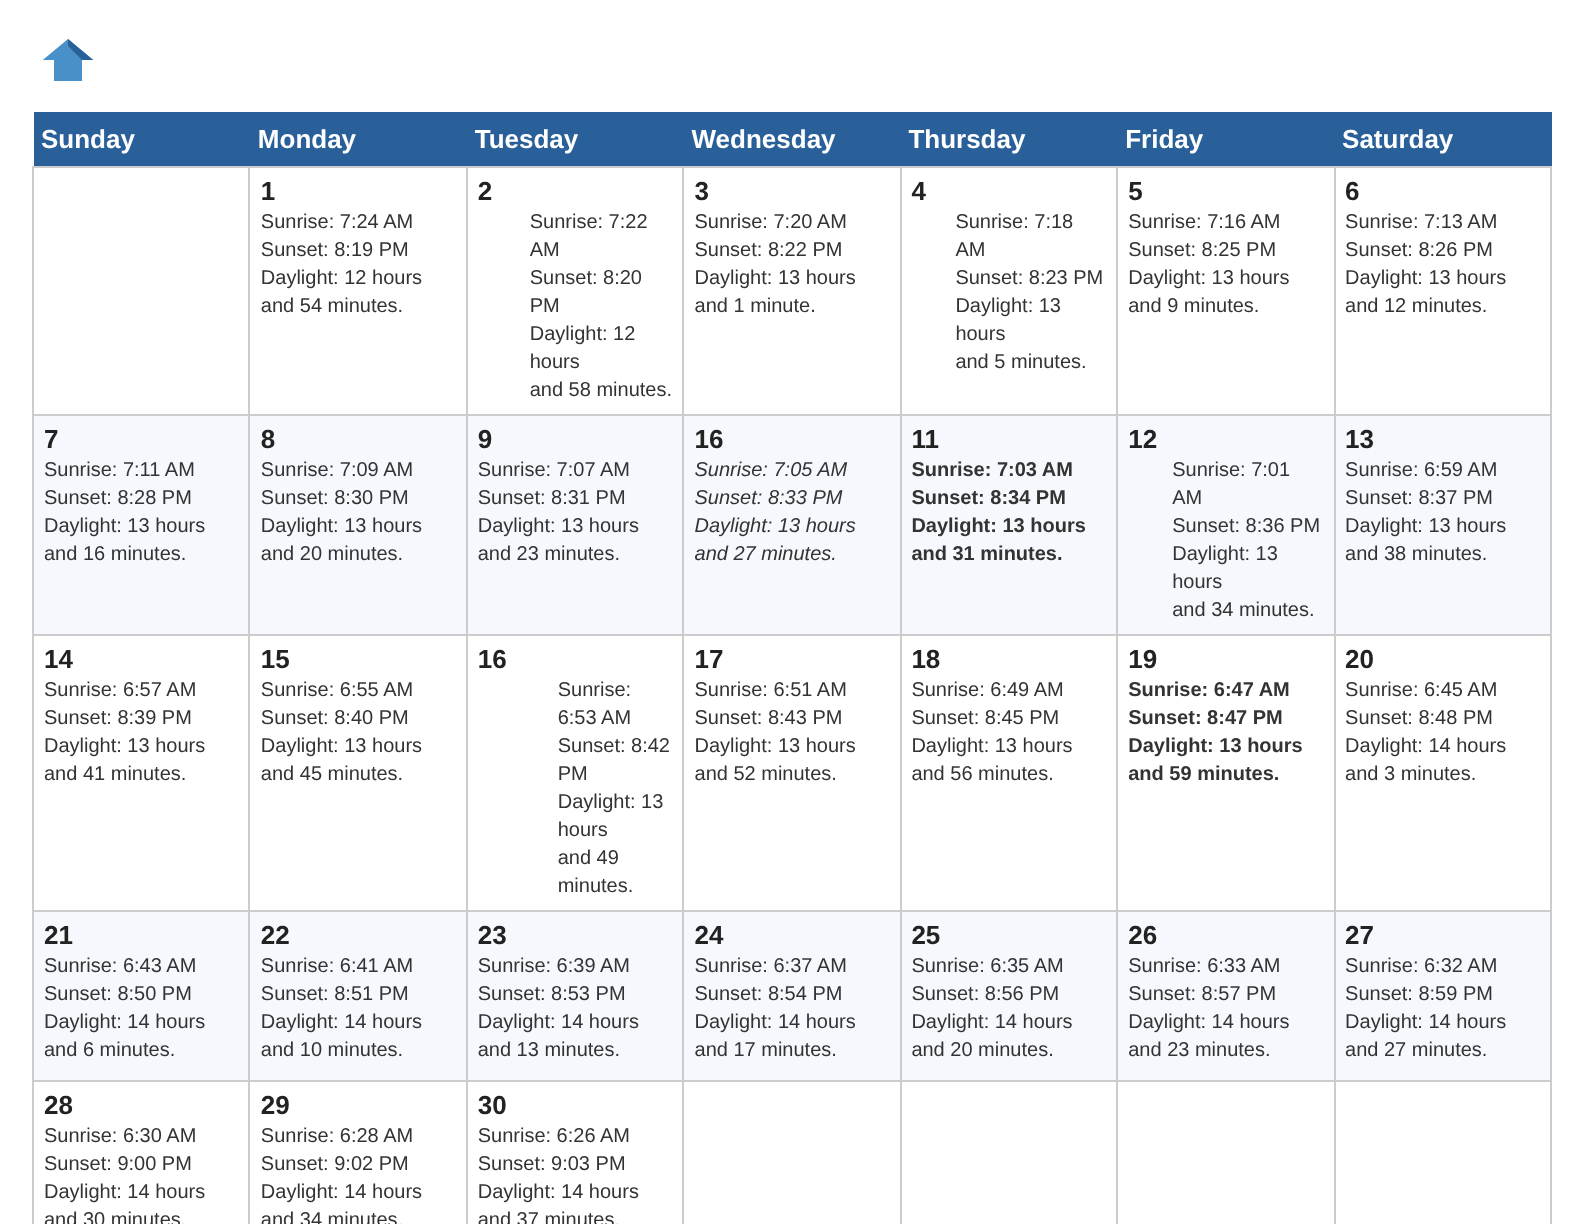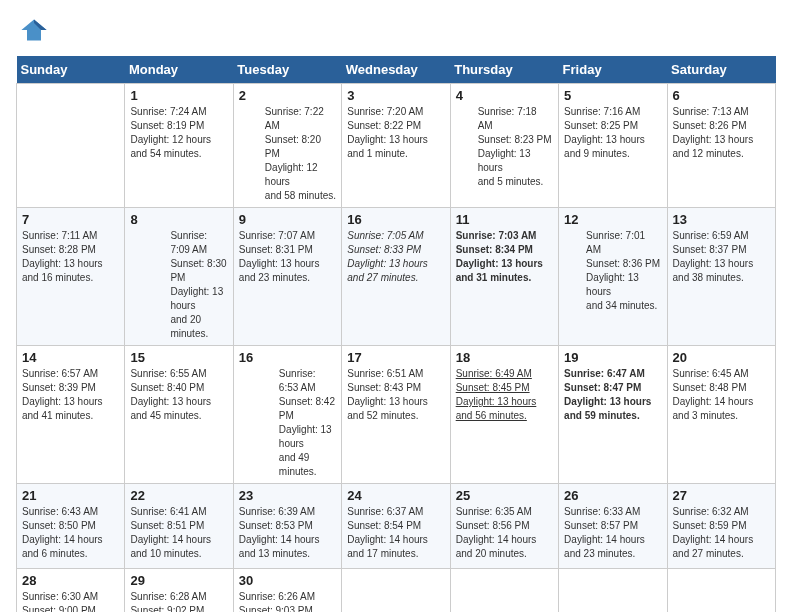--- a/index.html
+++ b/index.html
@@ -169,21 +169,21 @@
       <tr>
         <td>
           <div class="day-number">7</div>
           <div class="day-info" style="white-space: pre-line;">Sunrise: 7:11 AM
 Sunset: 8:28 PM
 Daylight: 13 hours
 and 16 minutes.</div>
         </td>
         <td>
           <div class="day-number">8</div>
-          <div class="day-info" style="white-space: pre-line; margin-left: 40px;">Sunrise: 7:09 AM
+          <div class="day-info" style="white-space: pre-line;">Sunrise: 7:09 AM
 Sunset: 8:30 PM
 Daylight: 13 hours
 and 20 minutes.</div>
         </td>
         <td>
           <div class="day-number">9</div>
           <div class="day-info" style="white-space: pre-line;">Sunrise: 7:07 AM
 Sunset: 8:31 PM
 Daylight: 13 hours
 and 23 minutes.</div>
@@ -241,21 +241,21 @@
         </td>
         <td>
           <div class="day-number">17</div>
           <div class="day-info" style="white-space: pre-line;">Sunrise: 6:51 AM
 Sunset: 8:43 PM
 Daylight: 13 hours
 and 52 minutes.</div>
         </td>
         <td>
           <div class="day-number">18</div>
-          <div class="day-info" style="white-space: pre-line; text-decoration: underline;">Sunrise: 6:49 AM
+          <div class="day-info" style="white-space: pre-line;">Sunrise: 6:49 AM
 Sunset: 8:45 PM
 Daylight: 13 hours
 and 56 minutes.</div>
         </td>
         <td>
           <div class="day-number">19</div>
           <div class="day-info" style="white-space: pre-line; font-weight: bold;">Sunrise: 6:47 AM
 Sunset: 8:47 PM
 Daylight: 13 hours
 and 59 minutes.</div>

